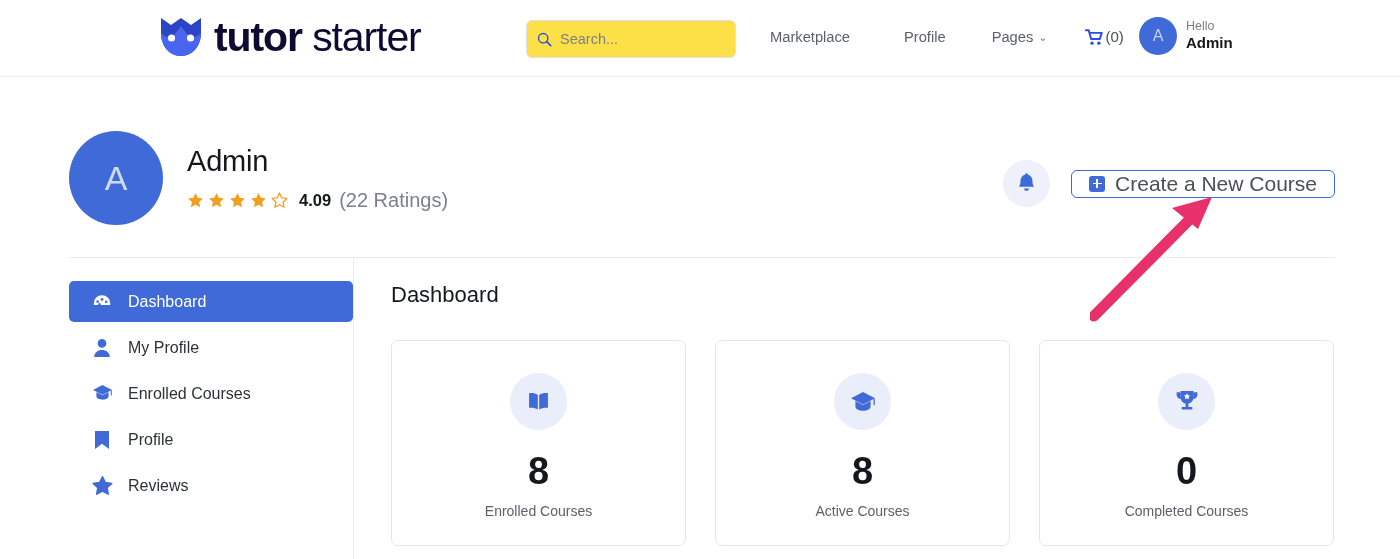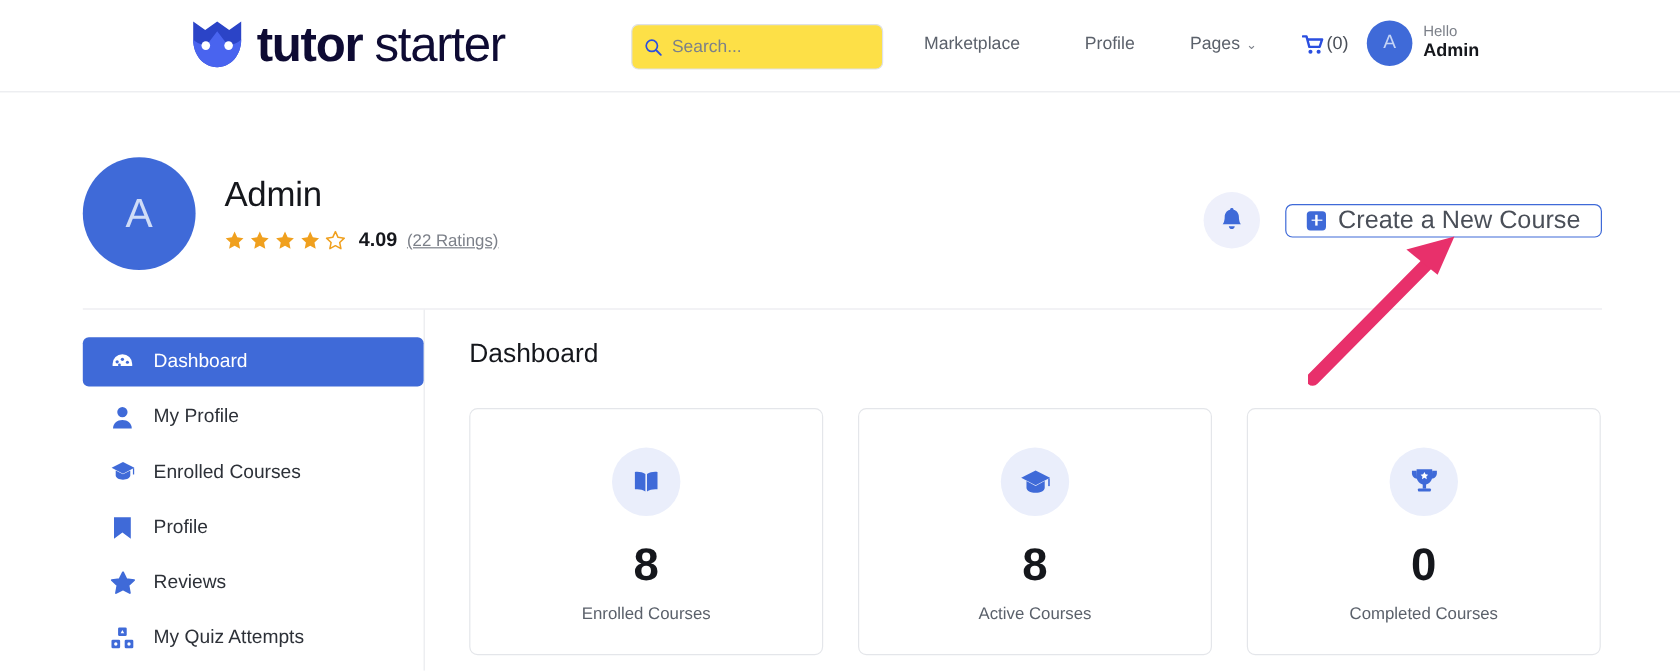--- a/index.html
+++ b/index.html
@@ -61,21 +61,21 @@
   .profile{ position:absolute; left:69px; top:131px; display:flex; align-items:center; gap:24px; }
   .profile-av{
     width:94px; height:94px; border-radius:50%; background:#3f6ad8;
     display:flex; align-items:center; justify-content:center;
     color:#cfdcf7; font-size:34px; font-weight:400;
   }
   .profile-name{ font-size:29px; color:#15171c; font-weight:400; letter-spacing:-0.2px; }
   .rating-row{ display:flex; align-items:center; gap:8px; margin-top:11px; }
   .stars{ display:flex; gap:4px; }
   .rating-val{ font-size:16.5px; color:#15171c; font-weight:700; margin-left:3px; }
-  .rating-count{ font-size:14px; color:#7c8089;text-decoration:underline; }
+  .rating-count{ font-size:20px; color:#7c8089; }
 
   .hdr-actions{ position:absolute; right:65px; top:160px; display:flex; align-items:center; gap:21px; }
   .bell{
     width:47px; height:47px; border-radius:50%; background:#eef0fb;
     display:flex; align-items:center; justify-content:center;
   }
   .btn-create{
     height:28px; border:1px solid #3f6ad8; border-radius:6px; background:#fff;
     display:flex; align-items:center; gap:10px; padding:0 17px;
     font-size:21px; color:#4a4f58; cursor:pointer; white-space:nowrap;
@@ -271,33 +271,20 @@
 
     <div class="side-item">
       <span class="ico">
         <svg width="21" height="20" viewBox="0 0 22 21">
           <path d="M11 0.8l3 6.1 6.7.9-4.9 4.6 1.2 6.7L11 15.9 4.9 19.1l1.2-6.7L1.2 7.8l6.7-.9z" fill="#3f6ad8" stroke="#3f6ad8" stroke-width="1.6" stroke-linejoin="round"></path>
         </svg>
       </span>
       <span>Reviews</span>
     </div>
 
-    <div class="side-item">
-      <span class="ico">
-        <svg width="20" height="20" viewBox="0 0 20 20">
-          <rect x="6.4" y="0.9" width="7.2" height="7.2" rx="1.1" fill="#3f6ad8"></rect>
-          <rect x="0.9" y="11.1" width="7.2" height="7.2" rx="1.1" fill="#3f6ad8"></rect>
-          <rect x="11.9" y="11.1" width="7.2" height="7.2" rx="1.1" fill="#3f6ad8"></rect>
-          <path d="M10 2.9l1.5 2.9h-3z" fill="#fff"></path>
-          <circle cx="4.5" cy="14.7" r="1.4" fill="#fff"></circle>
-          <circle cx="15.5" cy="14.7" r="1.4" fill="#fff"></circle>
-        </svg>
-      </span>
-      <span>My Quiz Attempts</span>
-    </div>
   </div>
 
   <div class="main">
     <div class="main-title">Dashboard</div>
 
     <div class="cards">
 
       <div class="card">
         <div class="card-ico">
           <svg width="25" height="25" viewBox="0 0 26 26">

